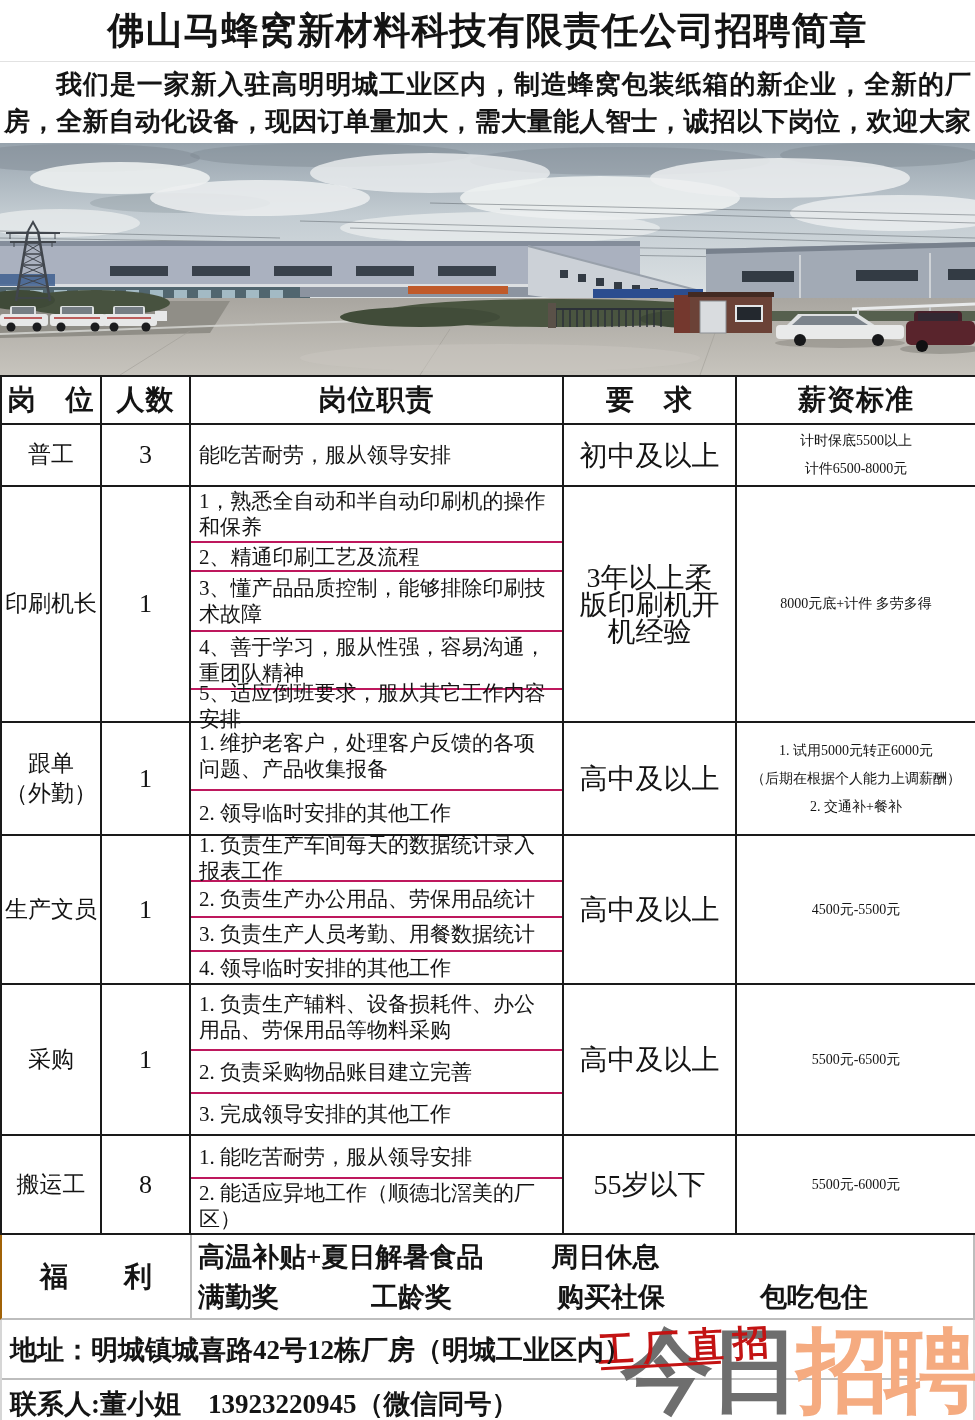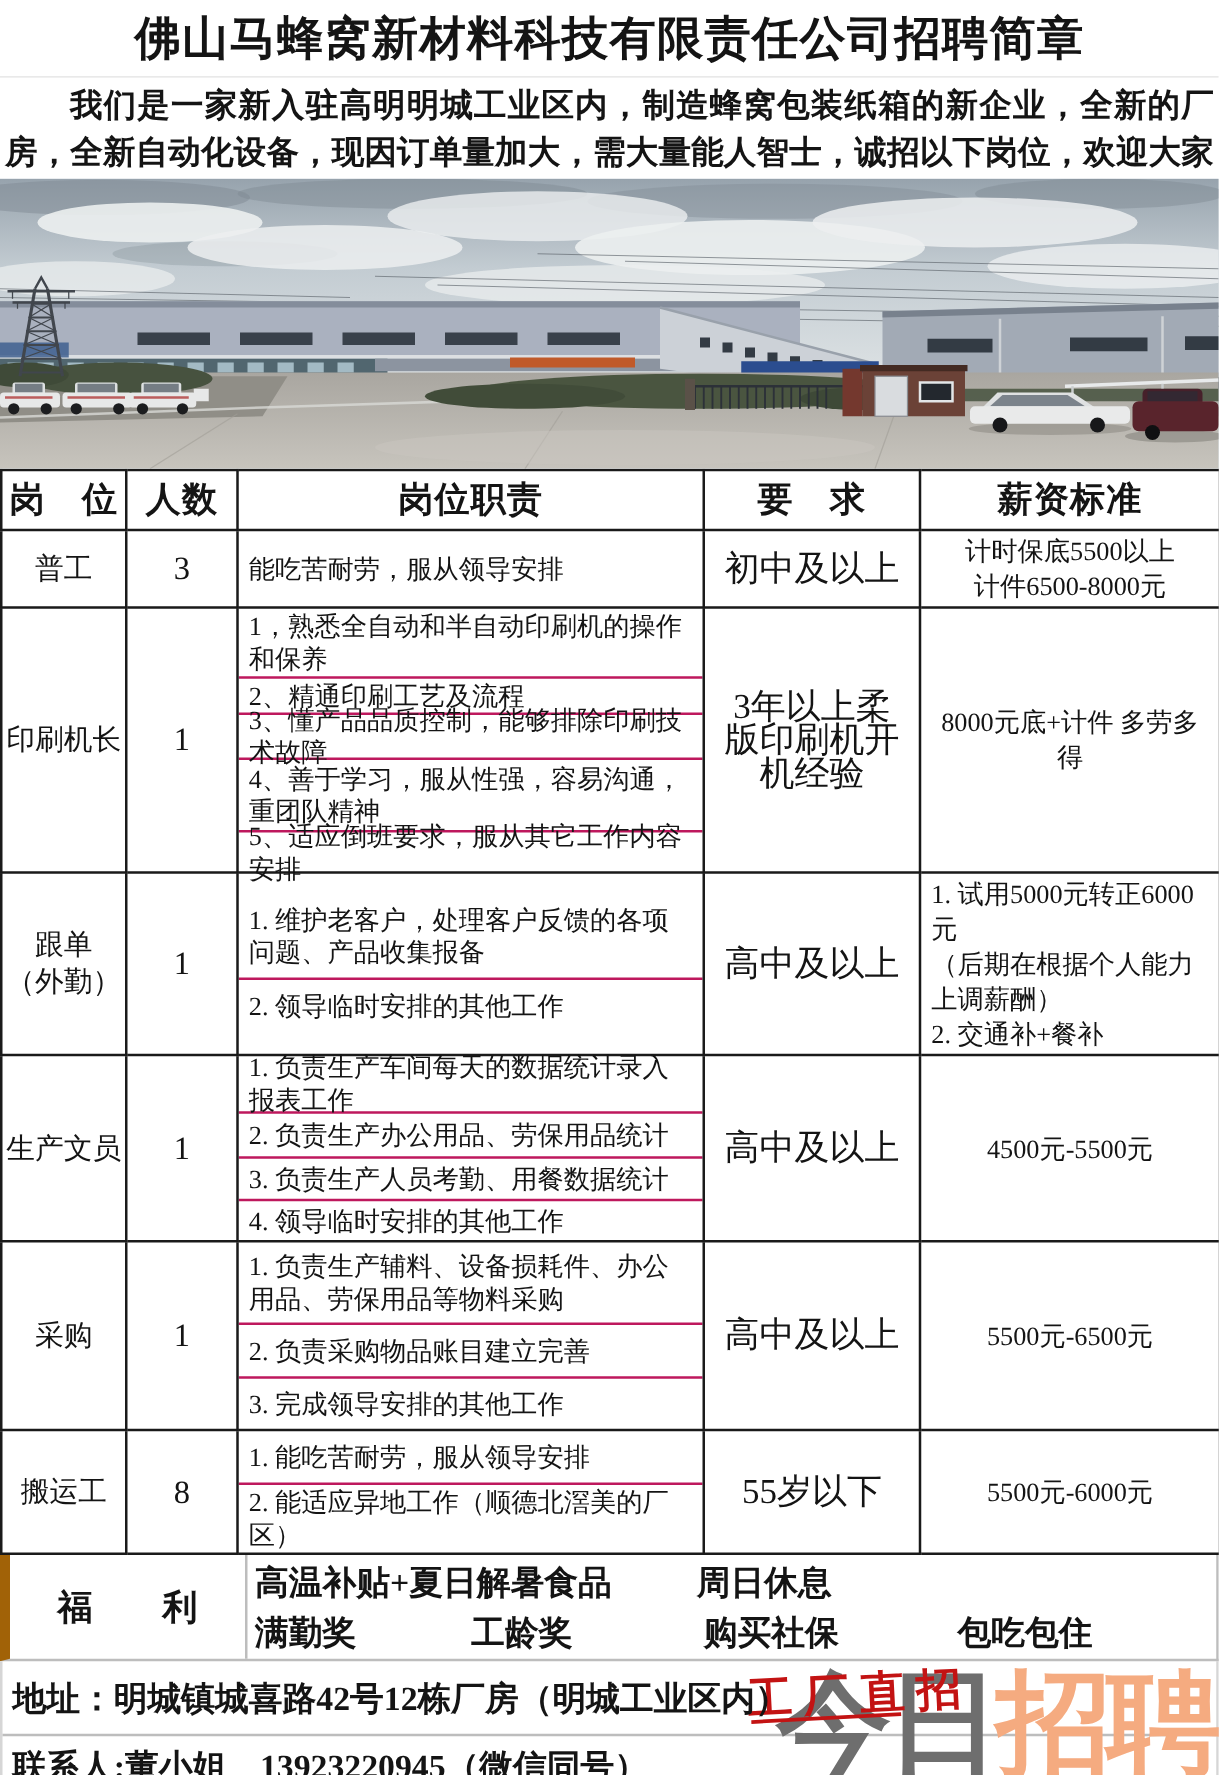--- a/index.html
+++ b/index.html
@@ -29,26 +29,26 @@
   
   table.jobs { width:975px; border-collapse:collapse; table-layout:fixed; }
   table.jobs th, table.jobs td { border:2px solid #1a1a1a; vertical-align:middle; }
   table.jobs th { height:48px; font-size:28px; font-weight:bold; letter-spacing:1px; }
   td.pos { text-align:center; font-size:23px; line-height:30px; }
   td.cnt { text-align:center; font-size:26px; }
   td.duties-cell { padding:0; }
   .duty { display:flex; align-items:center; padding:1px 8px; font-size:21px; line-height:26px; }
   .duty + .duty { border-top:2px solid #be185d; }
   td.req { text-align:center; font-size:28px; line-height:27px; padding:0 12px; }
-  td.sal { text-align:center; font-size:21px; line-height:28px; padding:2px 8px; }
-  td.sal.left { text-align:left; }
+  td.sal { text-align:center; font-size:14px; line-height:28px; padding:2px 8px; }
+  td.sal.left { text-align:center; }
   
   .benefits-row {
     display:flex; height:85px; width:975px;
-    border-left:8px solid #a16207; border-right:2px solid #bdbdbd; border-bottom:2px solid #bdbdbd;
+    border-left:2px solid #a16207; border-right:2px solid #bdbdbd; border-bottom:2px solid #bdbdbd;
   }
   .benefits-label {
     width:190px; border-right:2px solid #bdbdbd;
     display:flex; align-items:center; justify-content:center;
     font-size:28px; font-weight:bold;
   }
   .benefits-content {
     flex:1; display:flex; flex-direction:column; justify-content:center;
     gap:4px; padding-left:6px; font-size:27px; font-weight:bold;
   }
@@ -338,21 +338,21 @@
         <div>计件6500-8000元</div>
       </td>
     </tr>
 
     <tr>
       <td class="pos">印刷机长</td>
       <td class="cnt">1</td>
       <td class="duties-cell">
         <div class="duty" style="height:54px">1，熟悉全自动和半自动印刷机的操作和保养</div>
         <div class="duty" style="height:29px">2、精通印刷工艺及流程</div>
-        <div class="duty" style="height:36px">3、懂产品品质控制，能够排除印刷技术故障</div>
+        <div class="duty" style="height:60px">3、懂产品品质控制，能够排除印刷技术故障</div>
         <div class="duty" style="height:58px">4、善于学习，服从性强，容易沟通，重团队精神</div>
         <div class="duty" style="height:33px">5、适应倒班要求，服从其它工作内容安排</div>
       </td>
       <td class="req">3年以上柔版印刷机开机经验</td>
       <td class="sal">
         <div>8000元底+计件 多劳多得</div>
       </td>
     </tr>
 
     <tr>

